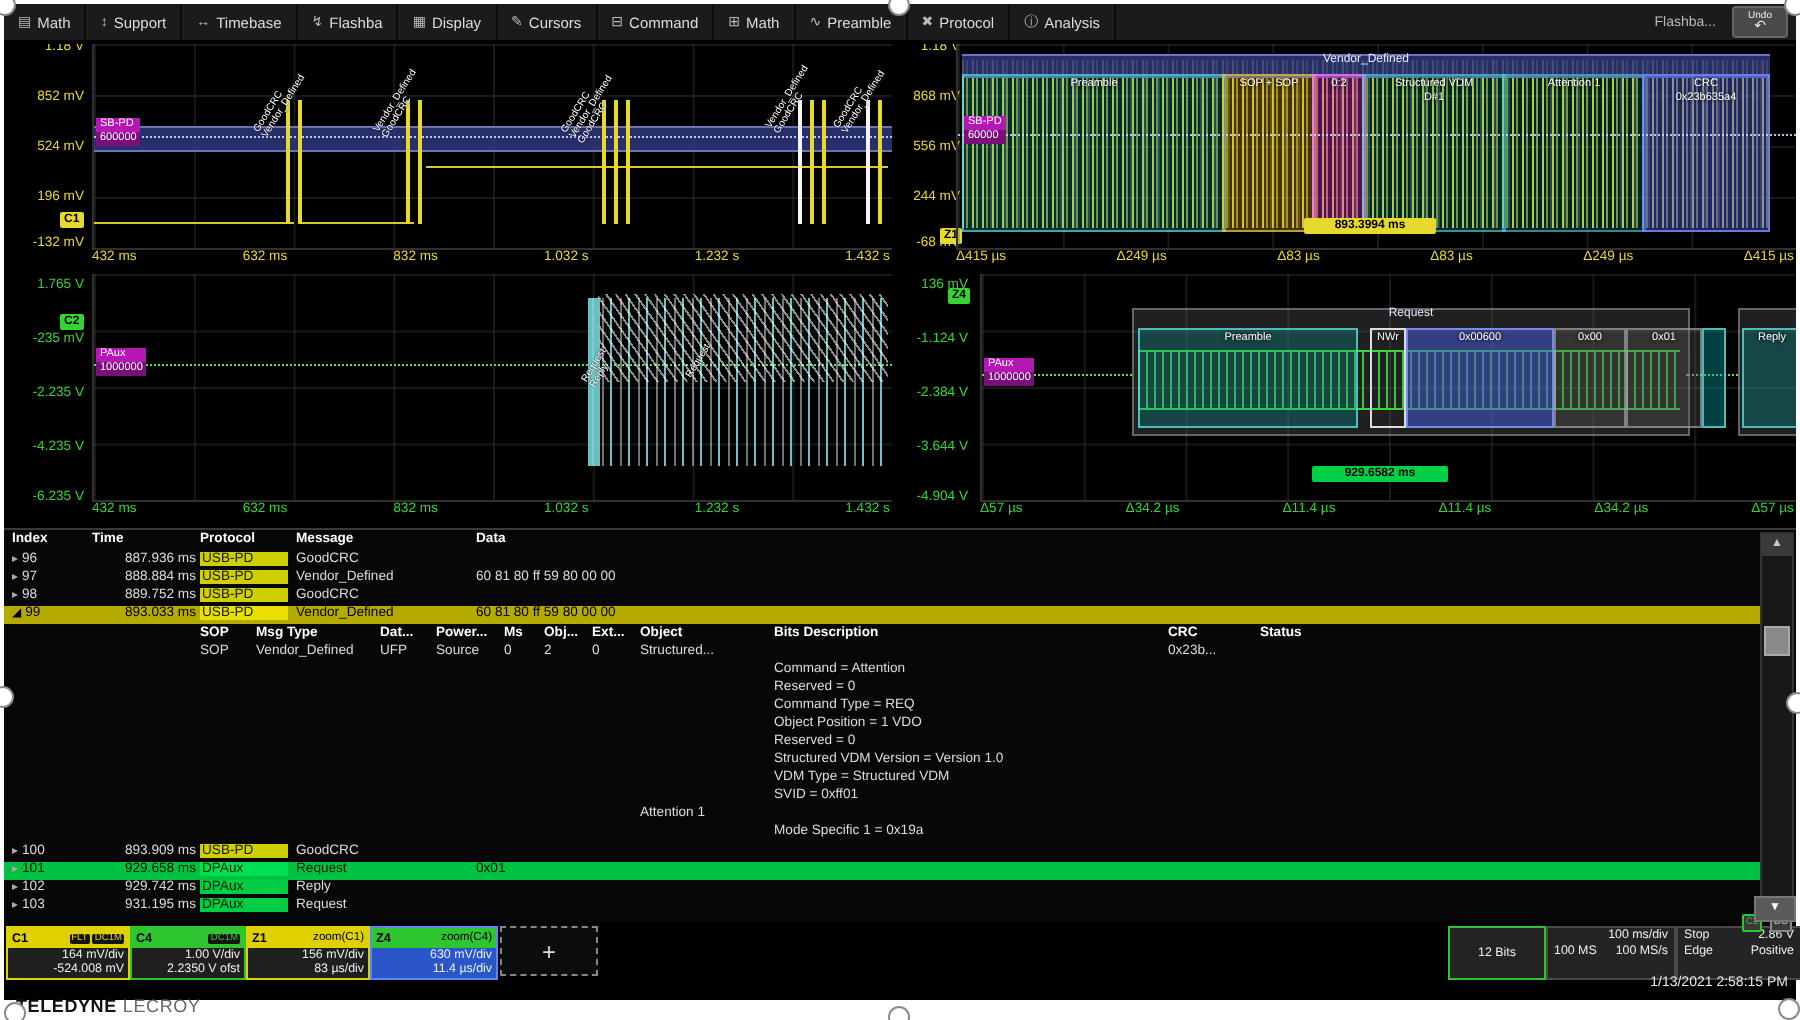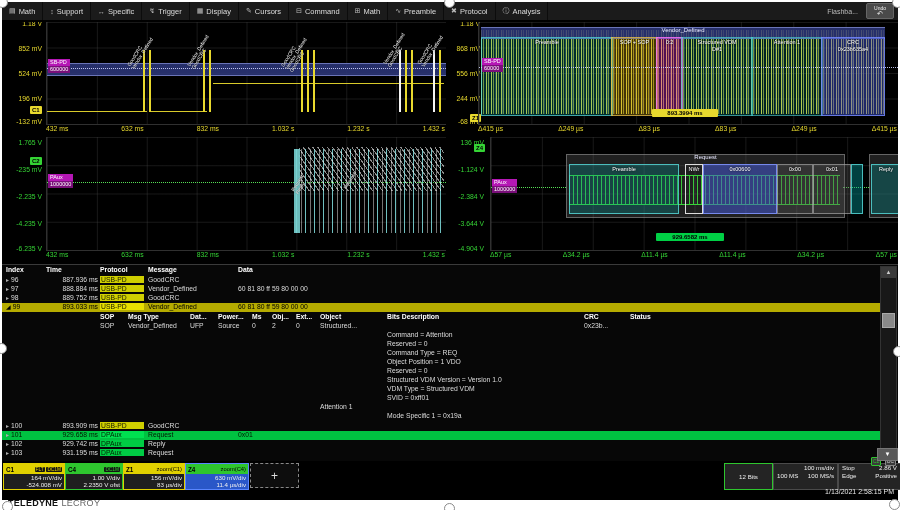--- a/index.html
+++ b/index.html
@@ -103,25 +103,25 @@
     <div class="mi">
         <span class="mg">▤</span>
         <span>Math</span>
       </div>
     <div class="mi">
         <span class="mg">↕</span>
         <span>Support</span>
       </div>
     <div class="mi">
         <span class="mg">↔</span>
-        <span>Specific</span>
+        <span>Timebase</span>
       </div>
     <div class="mi">
         <span class="mg">↯</span>
-        <span>Trigger</span>
+        <span>Flashba</span>
       </div>
     <div class="mi">
         <span class="mg">▦</span>
         <span>Display</span>
       </div>
     <div class="mi">
         <span class="mg">✎</span>
         <span>Cursors</span>
       </div>
     <div class="mi">

